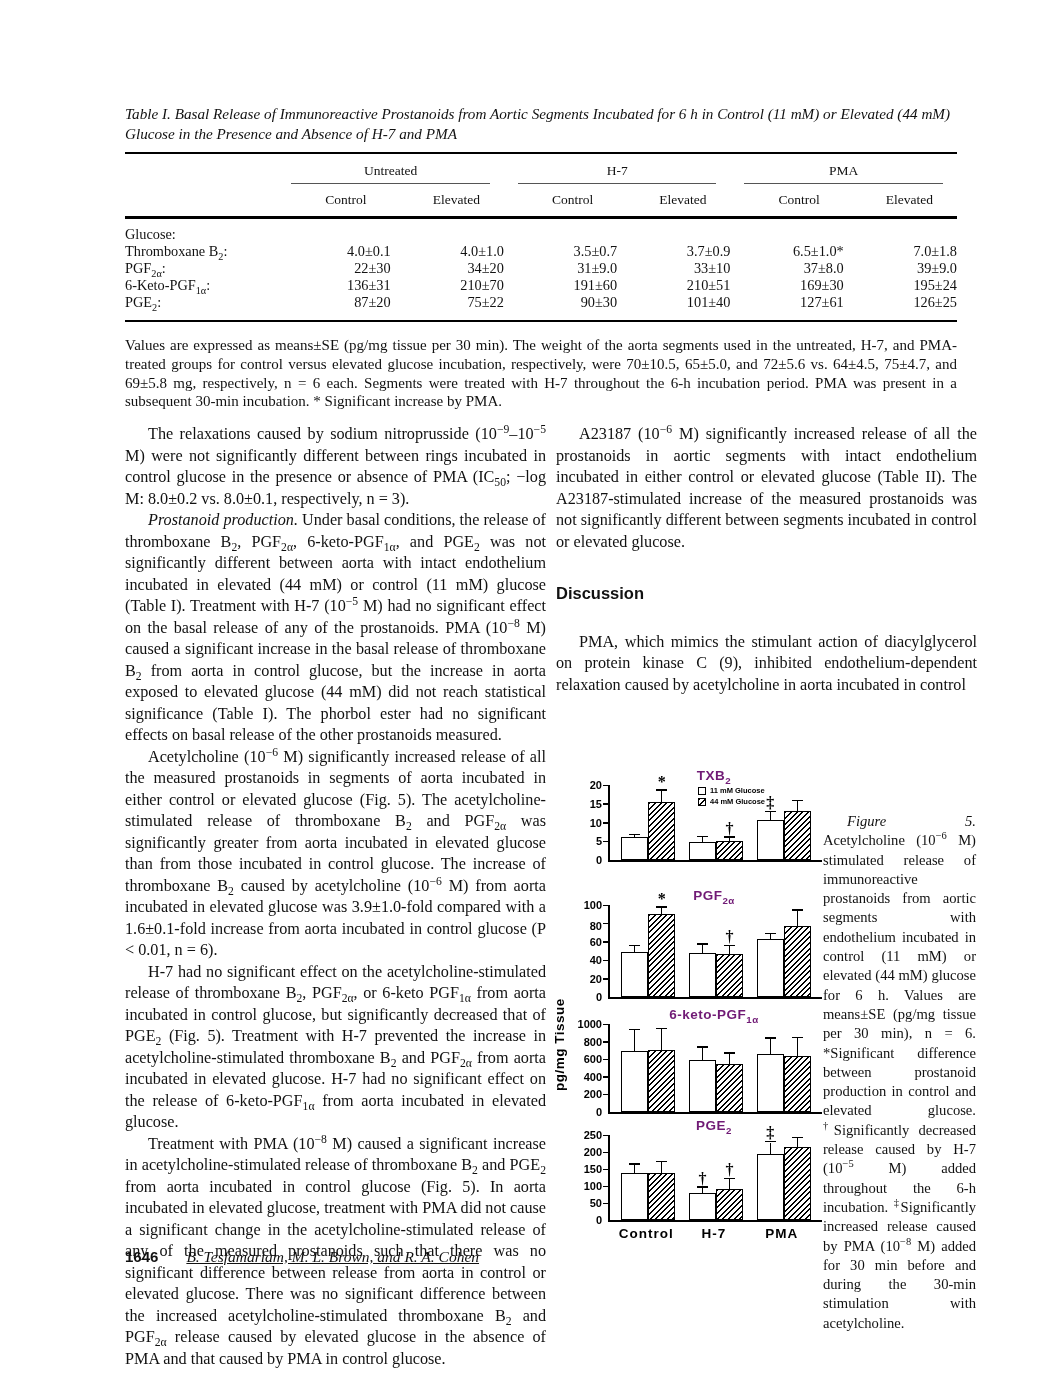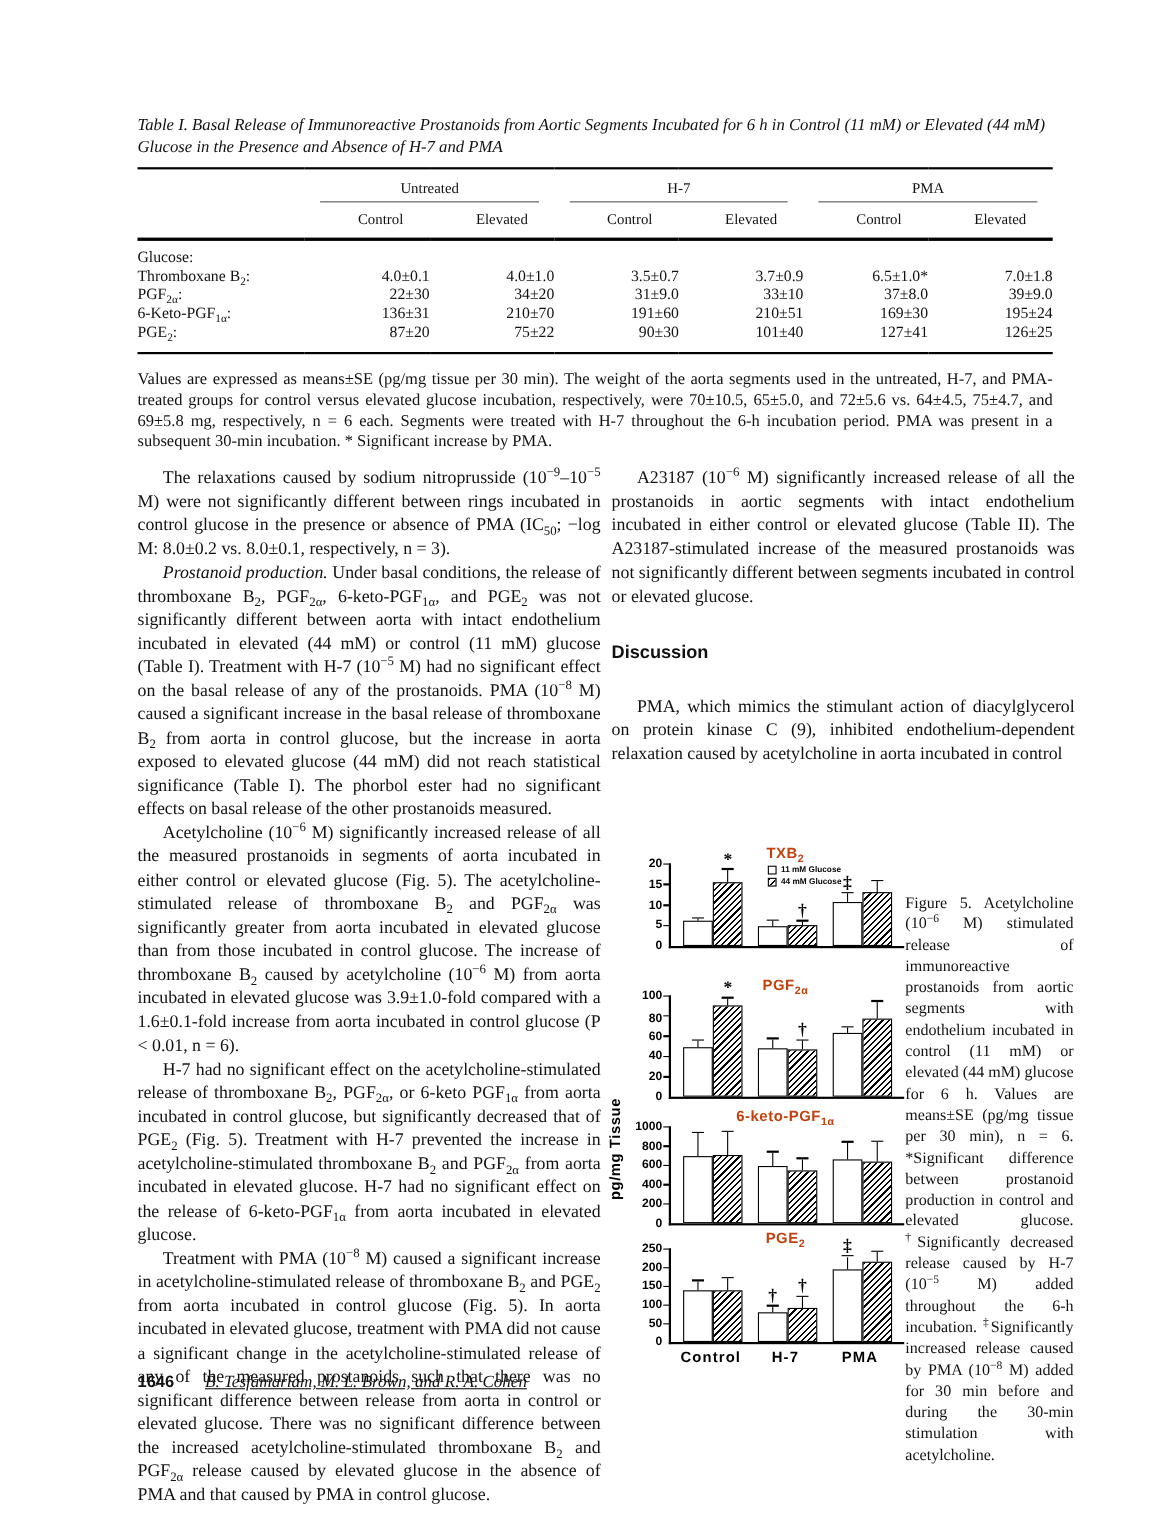--- a/index.html
+++ b/index.html
@@ -43,21 +43,21 @@
     position:absolute;left:552px;top:880px;height:330px;width:20px;
     writing-mode:vertical-rl;transform:rotate(180deg);
     font-family:"Liberation Sans",sans-serif;font-weight:bold;font-size:13.5px;
     text-align:center;letter-spacing:0.5px;color:#000;
   }
   .charts-col{position:absolute;left:572px;top:768px;width:250px;}
   .chart{position:relative;}
   .chart-title{
     margin-left:36px;width:212px;text-align:center;
     font-family:"Liberation Sans",sans-serif;font-weight:bold;font-size:13.5px;
-    letter-spacing:0.5px;color:#c2410c;height:17px;
+    letter-spacing:0.5px;color:#701a75;height:17px;
   }
   .plot{
     position:relative;margin-left:36px;width:212px;
     border-left:2px solid #000;border-bottom:2px solid #000;
     overflow:visible;
   }
   .ytick-label{
     position:absolute;left:-36px;width:28px;text-align:right;
     font-family:"Liberation Sans",sans-serif;font-weight:bold;font-size:11px;color:#000;
   }
@@ -80,21 +80,21 @@
   .legend-label{font-family:"Liberation Sans",sans-serif;font-weight:bold;font-size:7.5px;color:#000;white-space:nowrap;}
   .xlabels{position:relative;margin-left:36px;width:212px;height:22px;}
   .xlabel{
     position:absolute;top:4px;width:80px;text-align:center;
     font-family:"Liberation Sans",sans-serif;font-weight:bold;font-size:13.5px;letter-spacing:1px;color:#000;
   }
   .fig-caption{
     position:absolute;left:823px;top:812px;width:153px;
     font-size:14.6px;line-height:19.3px;text-align:justify;
   }
-  .fig-caption .lead{}
+  .fig-caption .lead{font-style:italic;margin-left:24px;}
 
   
   .footer{position:absolute;left:125px;top:1248px;width:600px;}
   .page-number{font-family:"Liberation Sans",sans-serif;font-weight:bold;font-size:15px;}
   .authors{font-style:italic;font-size:15.5px;margin-left:24px;text-decoration:underline;}
 </style>
 </head>
 <body>
 
 <div class="table-block">
@@ -168,21 +168,21 @@
           <td class="cell">210±51</td>
           <td class="cell">169±30</td>
           <td class="cell">195±24</td>
         </tr>
         <tr>
           <td class="row-label">PGE<sub>2</sub>:</td>
           <td class="cell">87±20</td>
           <td class="cell">75±22</td>
           <td class="cell">90±30</td>
           <td class="cell">101±40</td>
-          <td class="cell">127±41</td>
+          <td class="cell">127±61</td>
           <td class="cell">126±25</td>
         </tr>
       </tbody>
   </table>
   <div class="table-footnote">Values are expressed as means±SE (pg/mg tissue per 30 min). The weight of the aorta segments used in the untreated, H-7, and PMA-treated groups for control versus elevated glucose incubation, respectively, were 70±10.5, 65±5.0, and 72±5.6 vs. 64±4.5, 75±4.7, and 69±5.8 mg, respectively, n = 6 each. Segments were treated with H-7 throughout the 6-h incubation period. PMA was present in a subsequent 30-min incubation. * Significant increase by PMA.</div>
 </div>
 
 <div class="col col-left">
     <p><span>The relaxations caused by sodium nitroprusside (10<sup>−9</sup>–10<sup>−5</sup> M) were not significantly different between rings incubated in control glucose in the presence or absence of PMA (IC<sub>50</sub>; −log M: 8.0±0.2 vs. 8.0±0.1, respectively, n = 3).</span></p>
     <p><span class="lead">Prostanoid production. </span><span>Under basal conditions, the release of thromboxane B<sub>2</sub>, PGF<sub>2α</sub>, 6-keto-PGF<sub>1α</sub>, and PGE<sub>2</sub> was not significantly different between aorta with intact endothelium incubated in elevated (44 mM) or control (11 mM) glucose (Table I). Treatment with H-7 (10<sup>−5</sup> M) had no significant effect on the basal release of any of the prostanoids. PMA (10<sup>−8</sup> M) caused a significant increase in the basal release of thromboxane B<sub>2</sub> from aorta in control glucose, but the increase in aorta exposed to elevated glucose (44 mM) did not reach statistical significance (Table I). The phorbol ester had no significant effects on basal release of the other prostanoids measured.</span></p>

